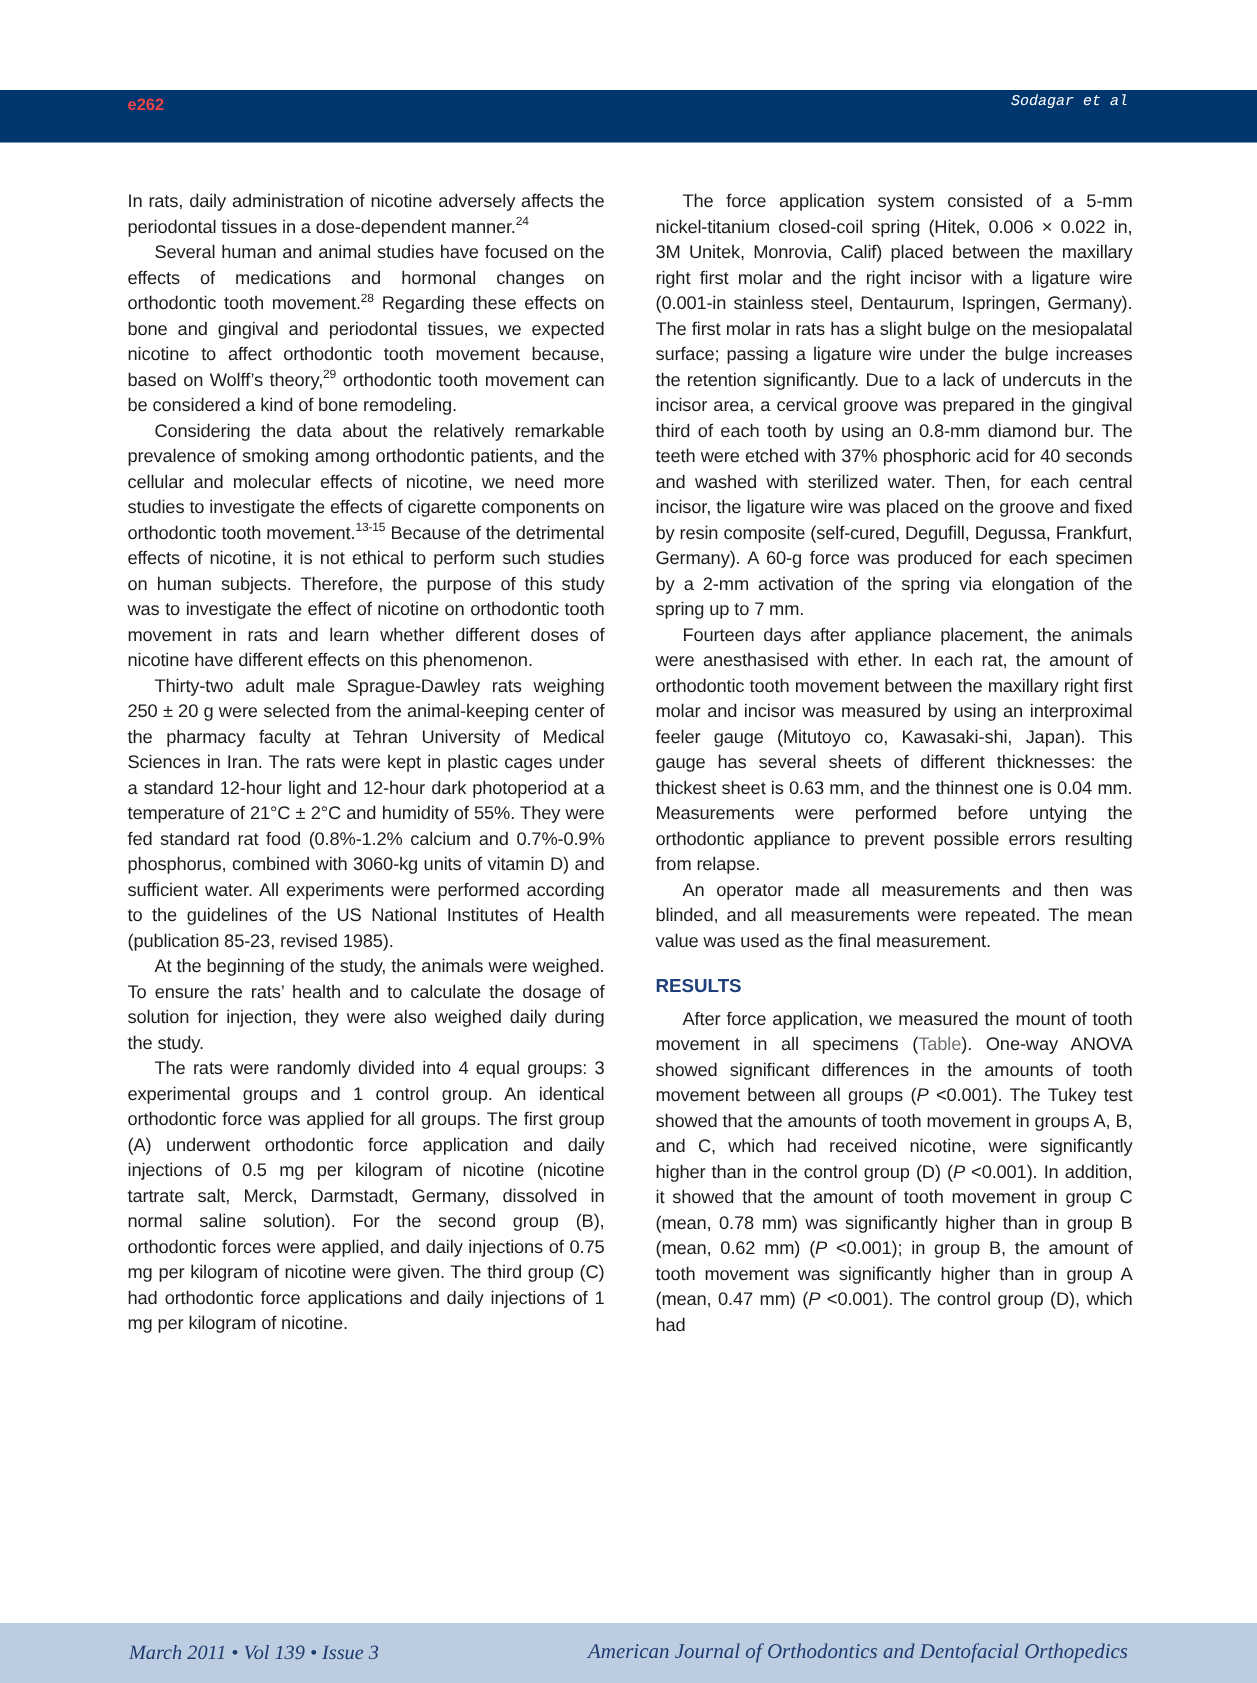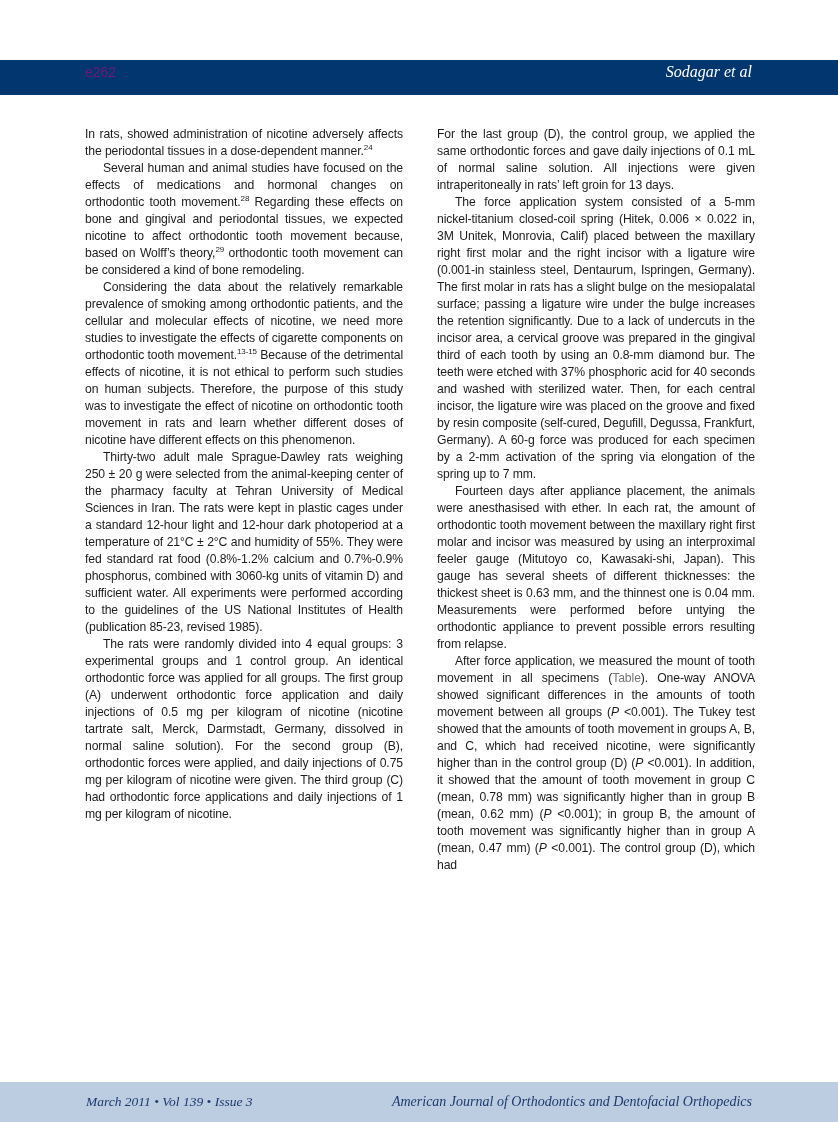--- a/index.html
+++ b/index.html
@@ -6,25 +6,25 @@
   body {
     width: 838px; height: 1122px; background: #ffffff; position: relative; overflow: hidden;
     font-family: "Liberation Sans", sans-serif; color: #1a1a1a;
   }
   .header-band {
     position: absolute; left: 0; top: 60px; width: 838px; height: 35px;
     background: #02366f;
   }
   .page-num {
     position: absolute; left: 85px; top: 64px;
-    font-family: "Liberation Sans", sans-serif; font-weight: normal; font-size: 14px; color: #701a75;
+    font-family: "Liberation Sans", sans-serif; font-weight: bold; font-size: 11px; color: #ef4444;
   }
   .running-head {
     position: absolute; right: 86px; top: 63px;
-    font-family: Liberation Serif, serif; font-style: italic; font-size: 16px; color: #ffffff;
+    font-family: Liberation Mono, monospace; font-style: italic; font-size: 10px; color: #ffffff;
   }
   .col {
     position: absolute; top: 126px; width: 318px;
     font-family: "Liberation Sans", sans-serif; font-size: 12.2px; line-height: 17px;
     text-align: justify; color: #1c1c1c; letter-spacing: -0.1px;
   }
   .col-left { left: 85px; }
   .col-right { left: 437px; }
   .col p { margin: 0; text-indent: 18px; hyphens: manual; }
   .col p.noindent { text-indent: 0; }
@@ -49,29 +49,31 @@
   }
 </style>
 </head>
 <body>
 
 <div class="header-band"></div>
 <div class="page-num">e262</div>
 <div class="running-head">Sodagar et al</div>
 
 <div class="col col-left">
-  <p class="noindent"><span>In rats, showed administration of nicotine adversely affects the periodontal tissues in a dose-dependent manner.</span><sup>24</sup></p>
+  <p class="noindent"><span>In rats, daily administration of nicotine adversely affects the periodontal tissues in a dose-dependent manner.</span><sup>24</sup></p>
   <p><span>Several human and animal studies have focused on the effects of medications and hormonal changes on orthodontic tooth movement.</span><sup>28</sup><span> Regarding these effects on bone and gingival and periodontal tissues, we ex­pected nicotine to affect orthodontic tooth movement because, based on Wolff’s theory,</span><sup>29</sup><span> orthodontic tooth movement can be considered a kind of bone remodeling.</span></p>
   <p><span>Considering the data about the relatively remarkable prevalence of smoking among orthodontic patients, and the cellular and molecular effects of nicotine, we need more studies to investigate the effects of cigarette com­ponents on orthodontic tooth movement.</span><sup>13-15</sup><span> Because of the detrimental effects of nicotine, it is not ethical to perform such studies on human subjects. Therefore, the purpose of this study was to investigate the effect of nicotine on orthodontic tooth movement in rats and learn whether different doses of nicotine have different effects on this phenomenon.</span></p>
   <p>Thirty-two adult male Sprague-Dawley rats weighing 250 ± 20 g were selected from the animal-keeping center of the pharmacy faculty at Tehran University of Medical Sciences in Iran. The rats were kept in plastic cages under a standard 12-hour light and 12-hour dark photoperiod at a temperature of 21°C ± 2°C and humidity of 55%. They were fed standard rat food (0.8%-1.2% calcium and 0.7%-0.9% phosphorus, com­bined with 3060-kg units of vitamin D) and sufficient water. All experiments were performed according to the guidelines of the US National Institutes of Health (publication 85-23, revised 1985).</p>
+  <p>At the beginning of the study, the animals were weighed. To ensure the rats’ health and to calculate the dosage of solution for injection, they were also weighed daily during the study.</p>
   <p>The rats were randomly divided into 4 equal groups: 3 experimental groups and 1 control group. An identical orthodontic force was applied for all groups. The first group (A) underwent orthodontic force application and daily injections of 0.5 mg per kilogram of nicotine (nicotine tartrate salt, Merck, Darmstadt, Germany, dissolved in normal saline solution). For the second group (B), orthodontic forces were applied, and daily in­jections of 0.75 mg per kilogram of nicotine were given. The third group (C) had orthodontic force applications and daily injections of 1 mg per kilogram of nicotine.</p>
 </div>
 
 <div class="col col-right">
-  <p class="noindent">For the last group (D), the control group, we applied the same orthodontic forces and gave daily injections of 0.1 mL of normal saline solution. All injections were given intraperitoneally in rats’ left groin for 13 days.</p>
   <p>The force application system consisted of a 5-mm nickel-titanium closed-coil spring (Hitek, 0.006 × 0.022 in, 3M Unitek, Monrovia, Calif) placed between the maxillary right first molar and the right incisor with a ligature wire (0.001-in stainless steel, Dentaurum, Ispringen, Germany). The first molar in rats has a slight bulge on the mesiopalatal surface; passing a ligature wire under the bulge increases the retention signifi­cantly. Due to a lack of undercuts in the incisor area, a cervical groove was prepared in the gingival third of each tooth by using an 0.8-mm diamond bur. The teeth were etched with 37% phosphoric acid for 40 seconds and washed with sterilized water. Then, for each central incisor, the ligature wire was placed on the groove and fixed by resin composite (self-cured, Degufill, Degussa, Frankfurt, Germany). A 60-g force was produced for each specimen by a 2-mm activation of the spring via elongation of the spring up to 7 mm.</p>
   <p>Fourteen days after appliance placement, the animals were anesthasised with ether. In each rat, the amount of orthodontic tooth movement between the maxillary right first molar and incisor was measured by using an interproximal feeler gauge (Mitutoyo co, Kawasaki-shi, Japan). This gauge has several sheets of different thick­nesses: the thickest sheet is 0.63 mm, and the thinnest one is 0.04 mm. Measurements were performed before untying the orthodontic appliance to prevent possible errors resulting from relapse.</p>
+  <p>An operator made all measurements and then was blinded, and all measurements were repeated. The mean value was used as the final measurement.</p>
+  <h2>RESULTS</h2>
   <p><span>After force application, we measured the mount of tooth movement in all specimens (</span><span class="link">Table</span><span>). One-way ANOVA showed significant differences in the amounts of tooth movement between all groups (</span><span class="ital">P</span><span> &lt;0.001). The Tukey test showed that the amounts of tooth move­ment in groups A, B, and C, which had received nicotine, were significantly higher than in the control group (D) (</span><span class="ital">P</span><span> &lt;0.001). In addition, it showed that the amount of tooth movement in group C (mean, 0.78 mm) was signif­icantly higher than in group B (mean, 0.62 mm) (</span><span class="ital">P</span><span> &lt;0.001); in group B, the amount of tooth movement was significantly higher than in group A (mean, 0.47 mm) (</span><span class="ital">P</span><span> &lt;0.001). The control group (D), which had</span></p>
 </div>
 
 <div class="footer-band"></div>
 <div class="footer-left">March 2011 • Vol 139 • Issue 3</div>
 <div class="footer-right">American Journal of Orthodontics and Dentofacial Orthopedics</div>
 
 </body></html>

